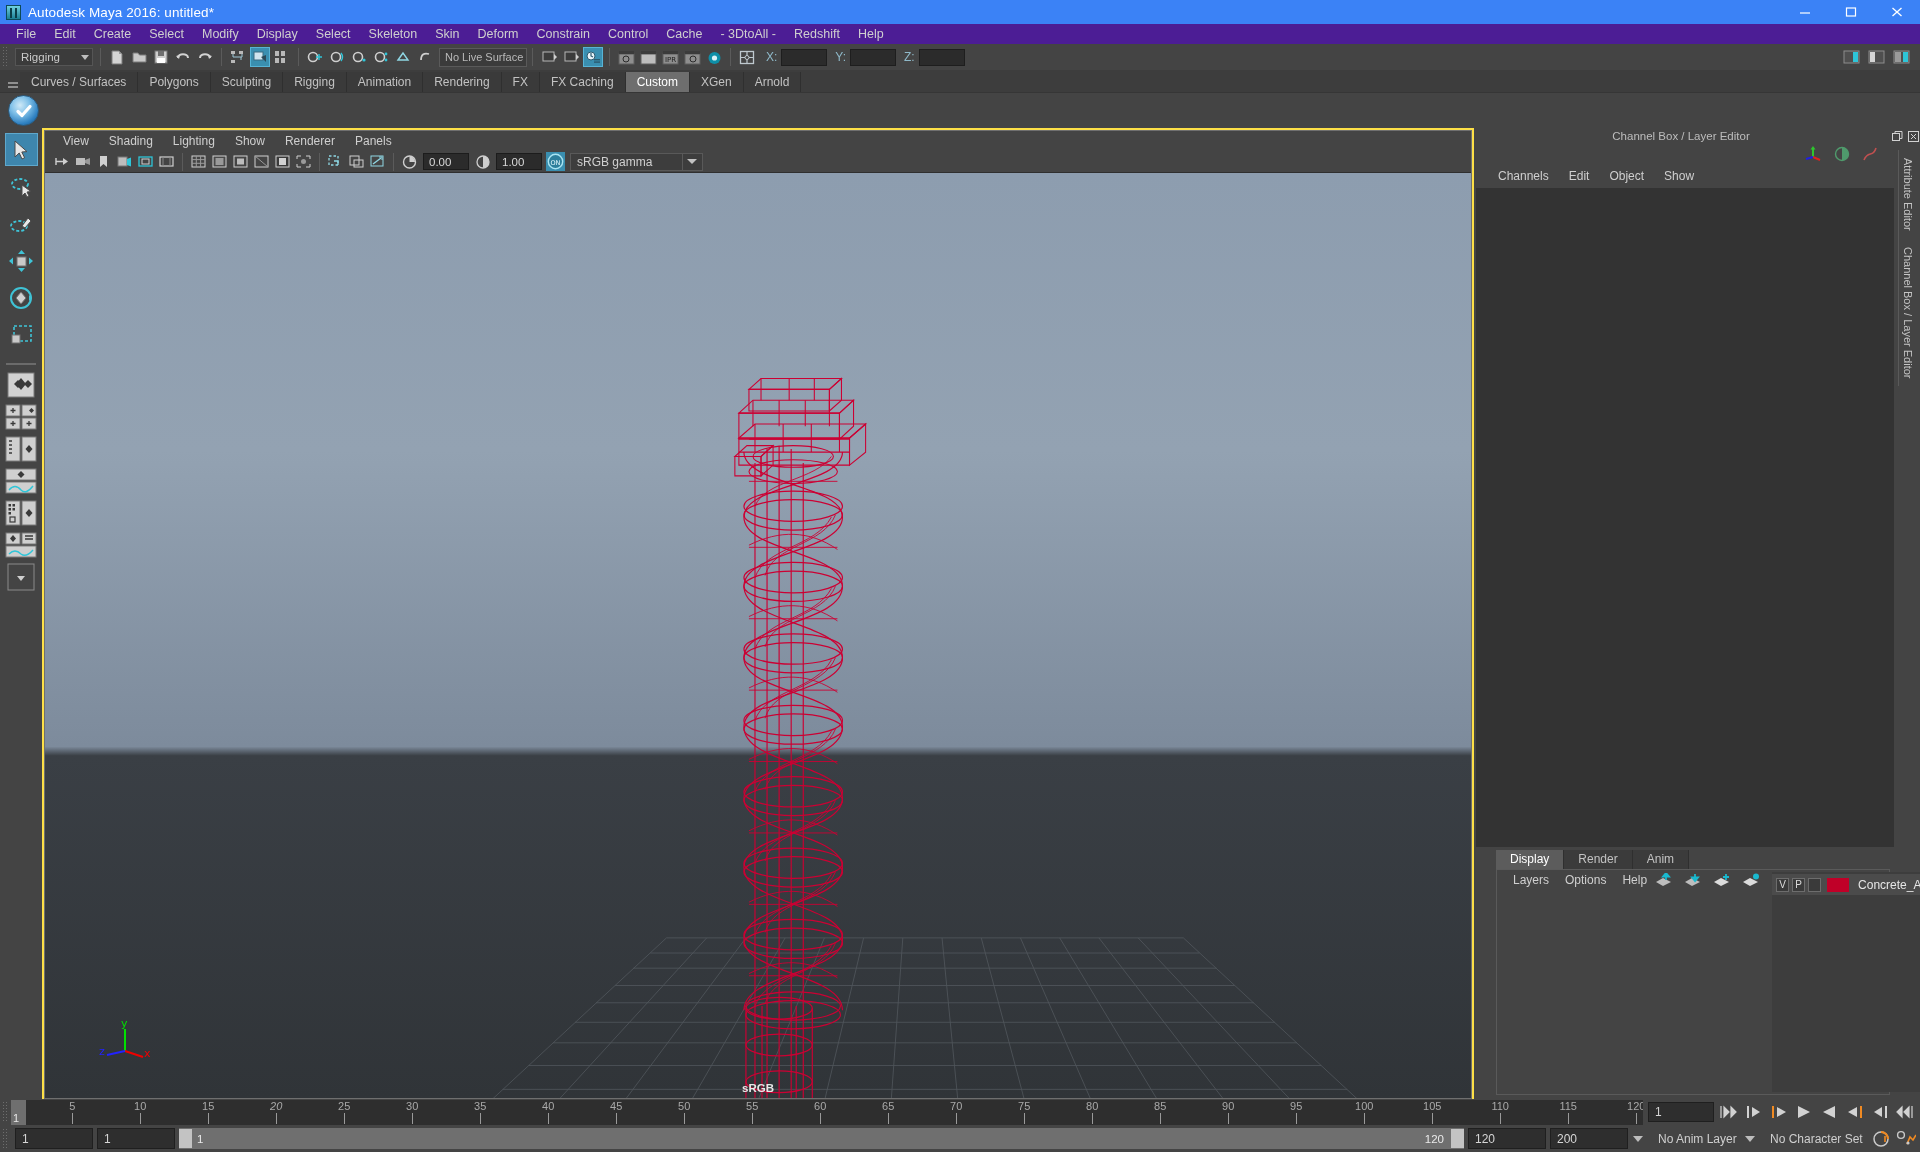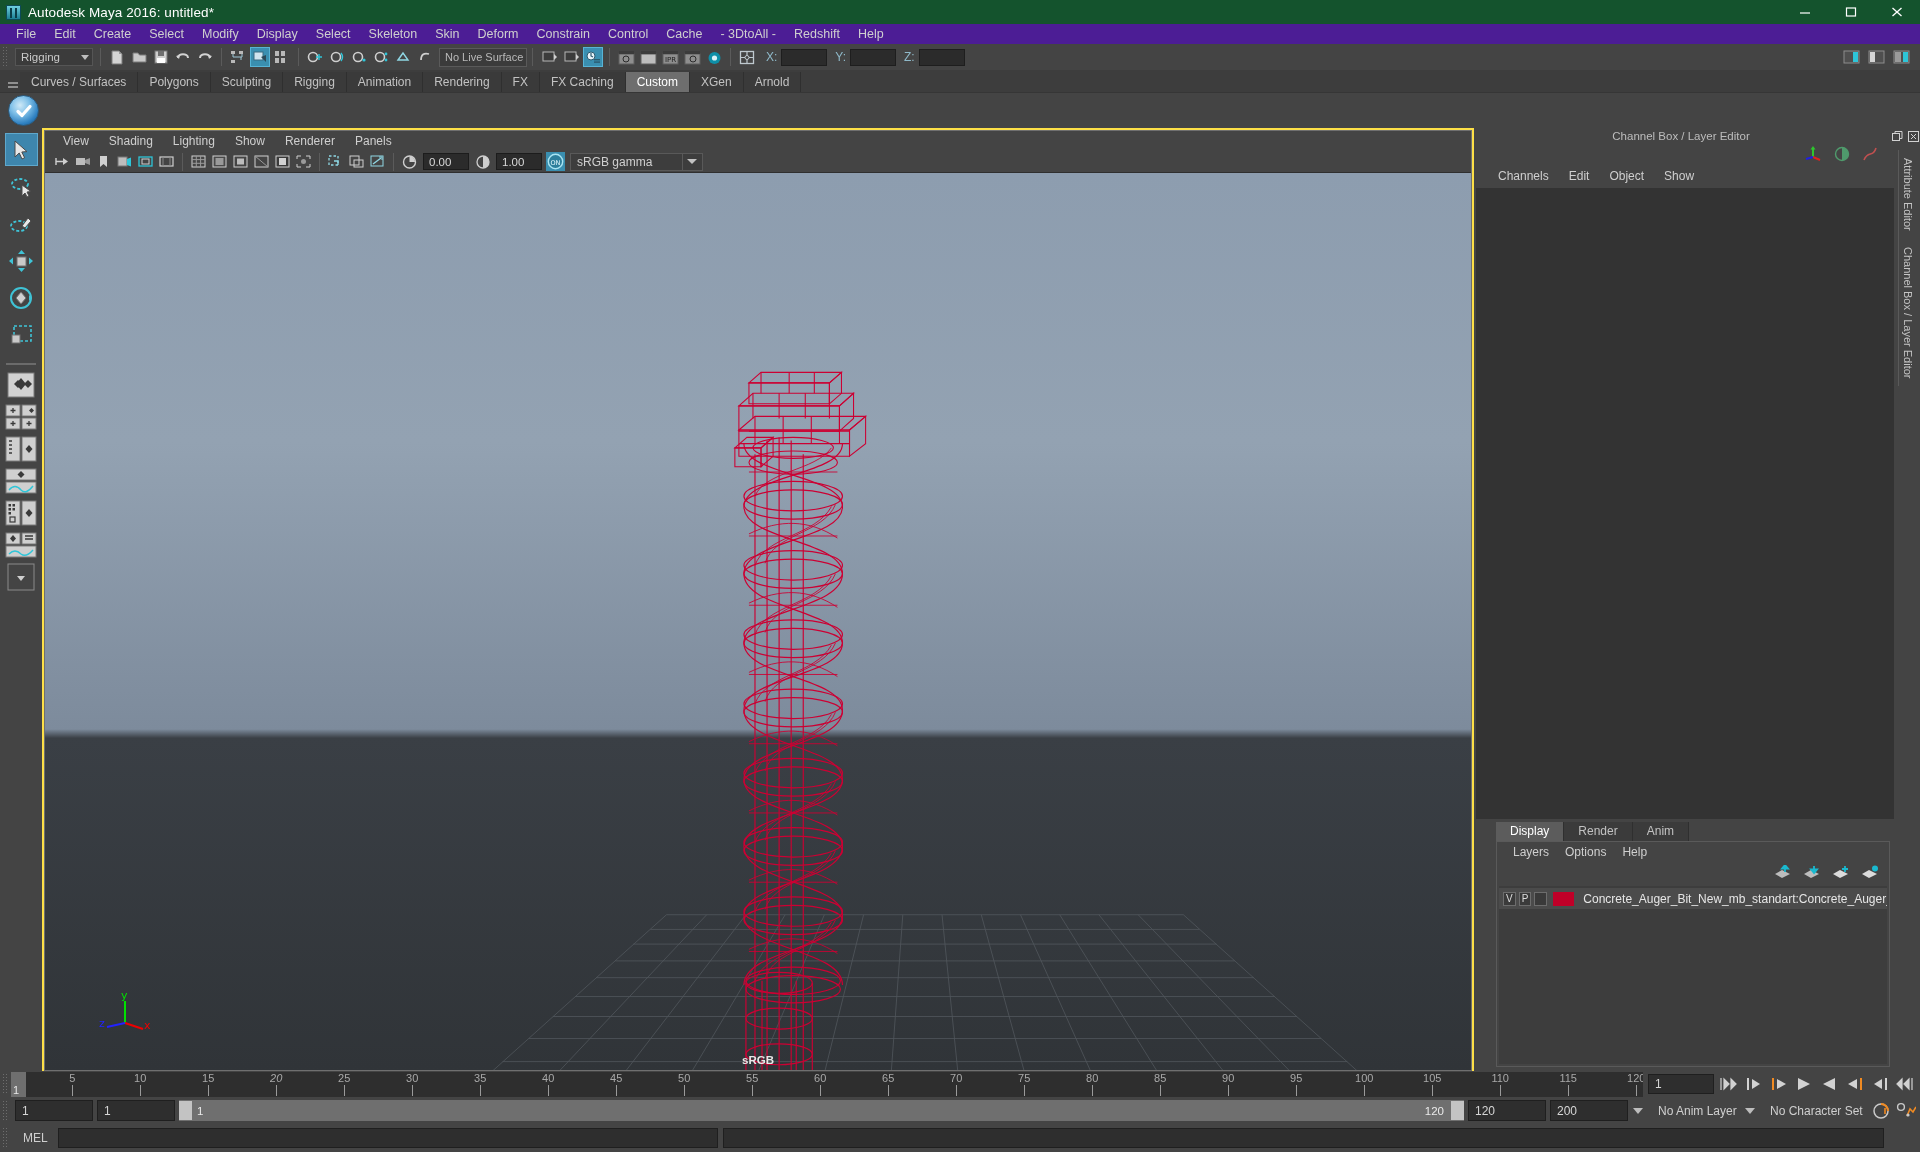--- a/index.html
+++ b/index.html
@@ -5,21 +5,21 @@
   * { box-sizing: border-box; margin:0; padding:0; }
   html,body { width:1920px; height:1152px; overflow:hidden; }
   body {
     font-family: "Liberation Sans", sans-serif;
     background:#444444; color:#c8c8c8; font-size:13px;
     -webkit-font-smoothing: antialiased;
   }
   .app { width:1920px; height:1152px; display:flex; flex-direction:column; position:relative; }
 
   
-  .titlebar { height:24px; background:#14532d; display:flex; align-items:center; flex:none; }
+  .titlebar { height:24px; background:#3b82f6; display:flex; align-items:center; flex:none; }
   .title-icon { width:15px; height:15px; margin:0 7px 0 6px; position:relative; flex:none;
      background:linear-gradient(#6fd0e0,#1b7f93); border:1px solid #0d4a57; }
   .title-icon:before{ content:""; position:absolute; left:3px; top:2px; width:2px; height:10px; background:#0a3d48;}
   .title-icon:after{ content:""; position:absolute; left:8px; top:2px; width:2px; height:10px; background:#0a3d48;}
   .title-text { color:#ffffff; font-size:13.5px; letter-spacing:.1px; }
   .title-btns { margin-left:auto; display:flex; height:24px; }
   .tb-btn { width:46px; height:24px; display:flex; align-items:center; justify-content:center;
             color:#fff; font-size:14px; }
   .tb-btn svg{ display:block; }
 
@@ -106,21 +106,21 @@
   .cb-body { flex:1; background:#333333; margin:2px 26px 2px 2px; min-height:0;}
   .side-tabs { position:absolute; right:0; top:150px; width:22px; }
   .side-tab { writing-mode:vertical-rl; font-size:11px; color:#c4c4c4; padding:8px 3px;
      background:#444; border-left:1px solid #5a5a5a; white-space:nowrap;}
 
   .layered { height:250px; flex:none; display:flex; flex-direction:column; margin-right:26px;}
   .lay-tabs { height:20px; display:flex; align-items:flex-end; padding-left:22px; flex:none;}
   .ltab { height:19px; line-height:19px; padding:0 14px; font-size:12px; color:#c2c2c2; background:#3b3b3b;
       border-right:1px solid #2f2f2f;}
   .ltab.active { background:#5c5c5c; color:#fff; }
-  .lay-panel { flex:1; border:1px solid #5a5a5a; margin:0 4px 4px 22px; display:flex; flex-direction:column; min-height:0;}
+  .lay-panel { flex:1; border:1px solid #5a5a5a; margin:0 4px 4px 22px; display:flex; flex-direction:row; min-height:0;}
   .lay-menurow { height:20px; display:flex; align-items:center; padding-left:8px; flex:none;}
   .lay-menurow .lmi{ font-size:12px; color:#cfcfcf; padding:0 8px;}
   .lay-btnrow { height:22px; display:flex; align-items:center; justify-content:flex-end; padding-right:10px; gap:11px; flex:none;}
   .lay-list { flex:1; background:#3d3d3d; margin:2px; min-height:0; padding-top:2px;}
   .lay-item { height:21px; display:flex; align-items:center; background:#4b4b4b; padding-left:4px; gap:3px;}
   .lchk { width:13px; height:14px; background:#3a3a3a; border:1px solid #6d6d6d; color:#ddd;
       font-size:10px; display:flex; align-items:center; justify-content:center;}
   .lswatch { width:22px; height:14px; background:#c00028; margin:0 6px 0 3px;}
   .lay-name { font-size:12px; color:#e6e6e6; white-space:nowrap; overflow:hidden;}
 
@@ -1057,21 +1057,15 @@
       <div class="pbtn">
         <svg width="22" height="18">
             <circle cx="5" cy="5" r="3.4" fill="none" stroke="#c9c9c9" stroke-width="1.4"></circle>
             <path d="M11 14 l3 -7 3 3 3 -5" stroke="#f08a22" stroke-width="1.6" fill="none"></path>
             <circle cx="12" cy="13" r="1.6" fill="#c9c9c9"></circle>
           </svg>
         </div>
     </div>
   </div>
 
-  <div class="cmdrow">
-    <div class="time-grip"></div>
-    <div class="mel-lbl">MEL</div>
-    <div class="mel-in"></div>
-    <div class="mel-out"></div>
-  </div>
 
 
 </div>
 
 </body></html>

